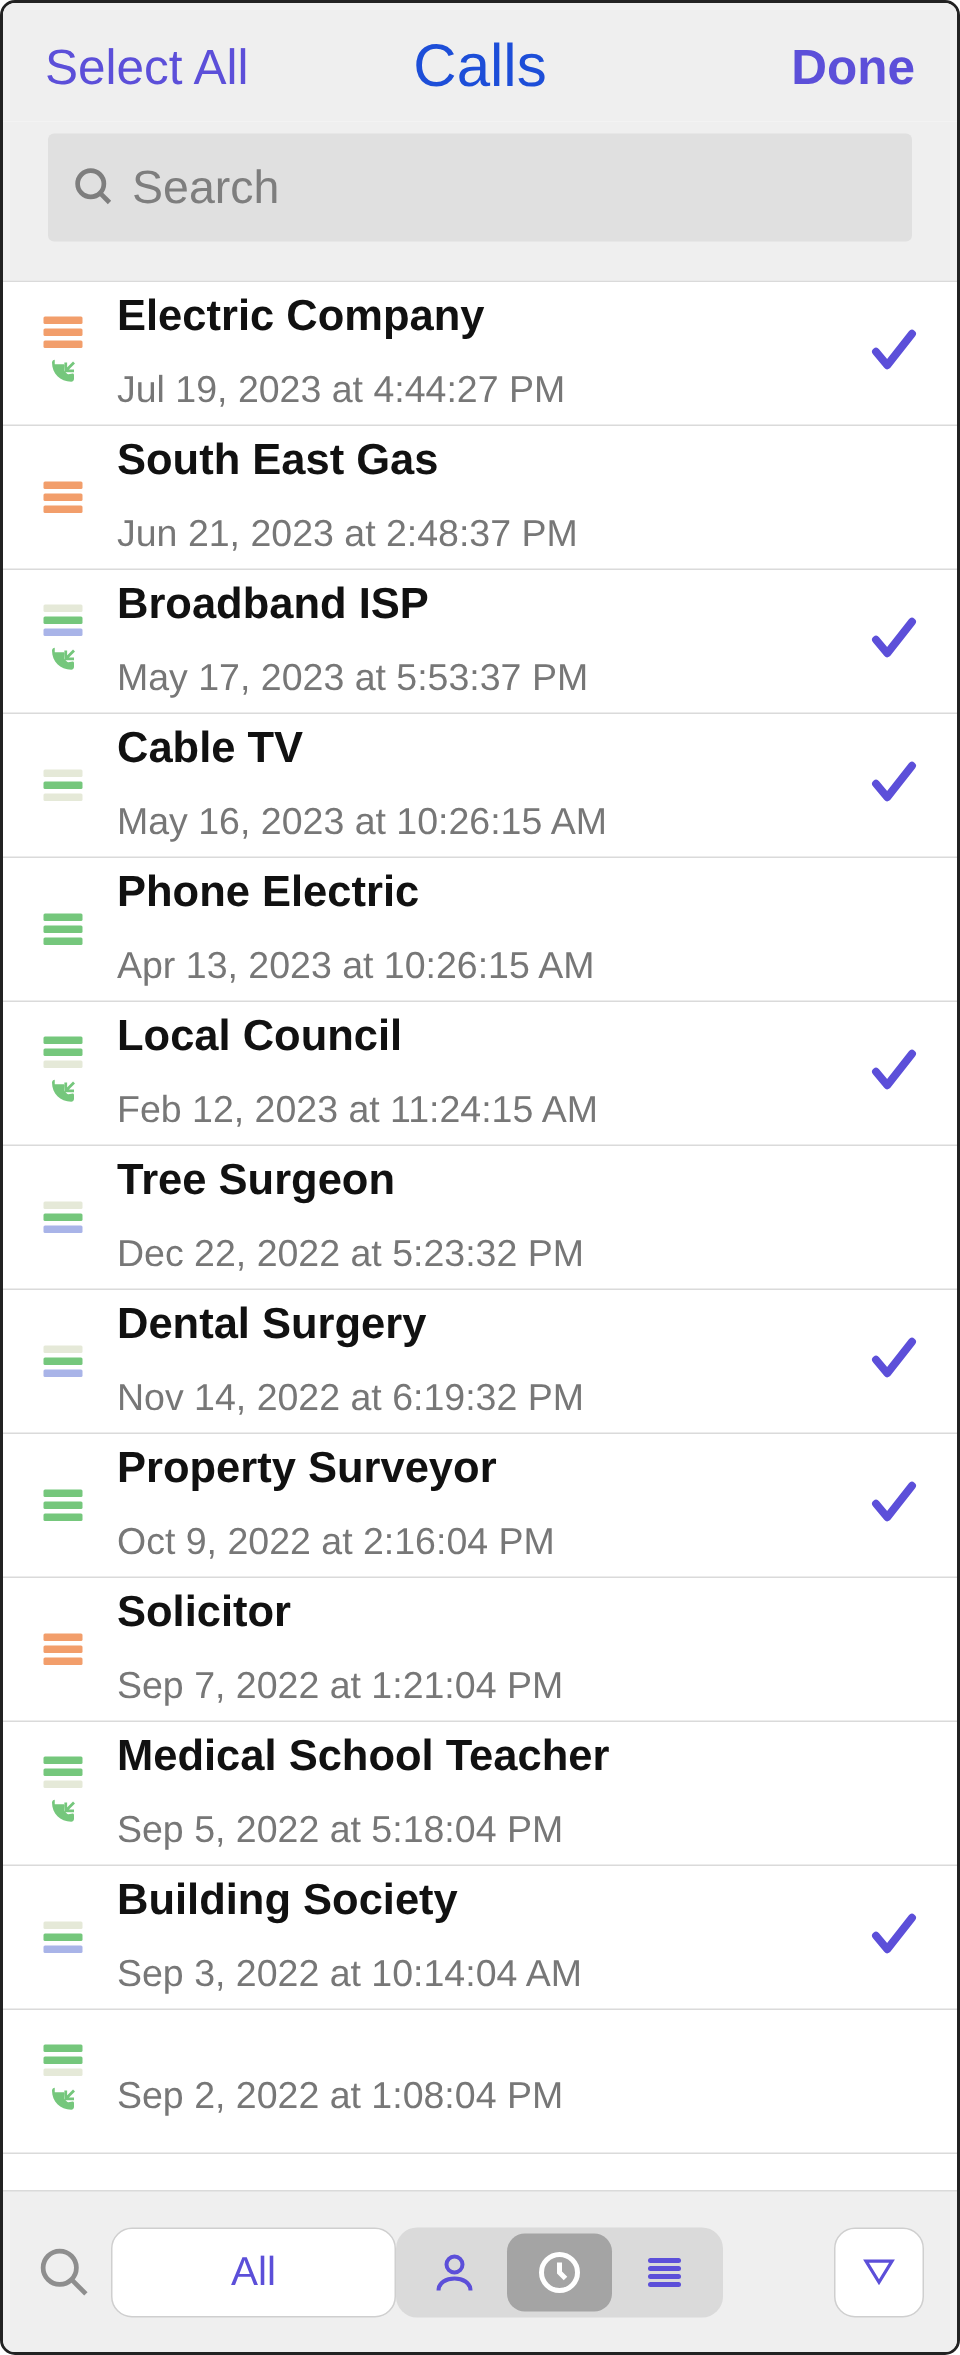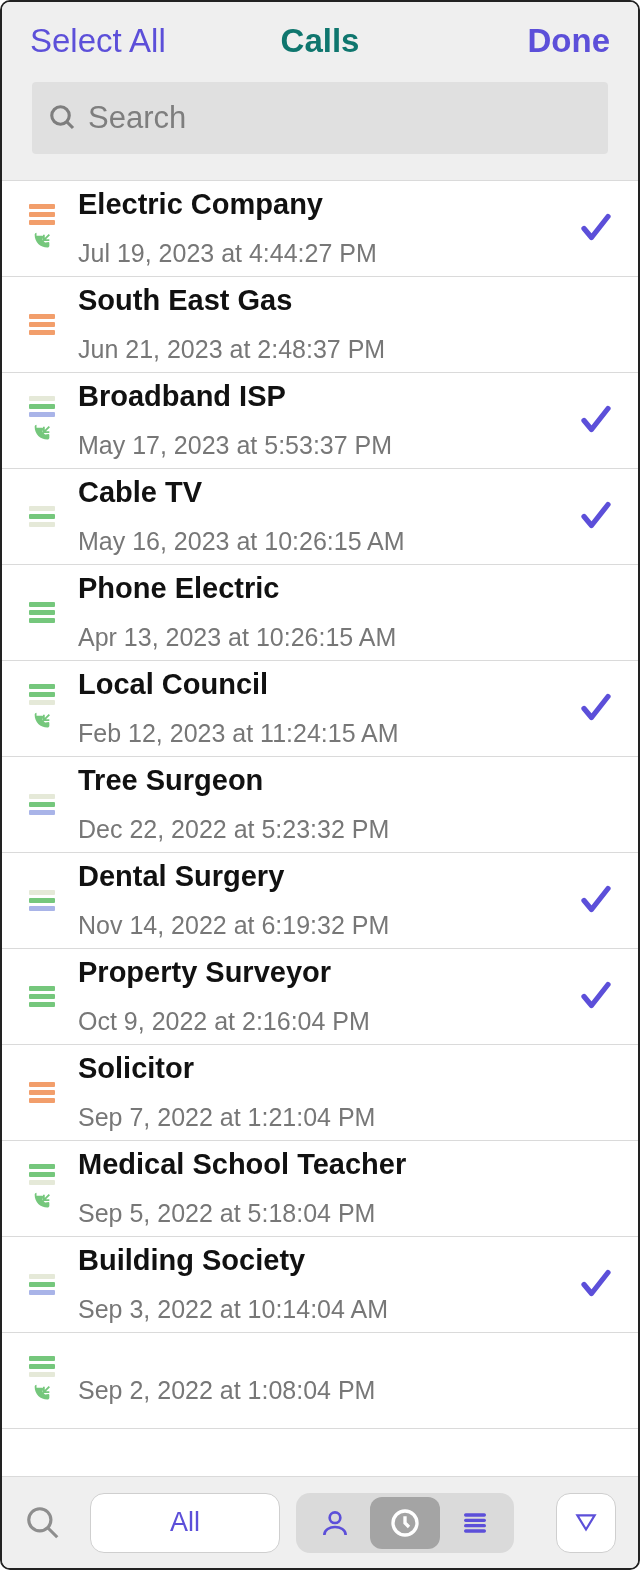--- a/index.html
+++ b/index.html
@@ -33,21 +33,21 @@
   .header {
     background: var(--header-bg);
     padding: 20px 28px 14px 28px;
     display: flex; align-items: center; justify-content: space-between;
   }
   .header .left, .header .right { min-width: 150px; }
   .header .left { text-align: left; }
   .header .right { text-align: right; }
   .header .btn { color: var(--accent); font-size: 33px; font-weight: 400; }
   .header .btn.bold { font-weight: 600; }
-  .header .title { font-size: 33px; font-weight: 700; color: #0f766e; }
+  .header .title { font-size: 40px; font-weight: 400; color: #1d4ed8; }
   
   .search-wrap { background: var(--header-bg); padding: 8px 30px 26px 30px; }
   .search {
     background: var(--search-bg);
     border-radius: 4px;
     height: 72px;
     display: flex; align-items: center;
     padding: 16px 16px;
   }
   .search-icon svg { width: 30px; height: 30px; display: block; }
@@ -92,24 +92,23 @@
   .row .body { flex: 1; min-width: 0; }
   .row .name { font-size: 29px; font-weight: 700; color: #111; line-height: 1.1; }
   .row .date { font-size: 25px; color: var(--date-text); margin-top: 19px; }
   .row .check { width: 46px; text-align: right; }
   .row .check svg { width: 36px; height: 36px; display: inline-block; }
   .row .check { color: var(--accent); }
   
   .toolbar {
     background: var(--toolbar-bg);
     border-top: 1px solid var(--row-sep);
-    height: 92px;
+    height: 108px;
     display: flex; align-items: center;
     padding: 0 22px;
-    gap: 16px;
   }
   .tb-btn {
     height: 60px; display: flex; align-items: center; justify-content: center;
     border-radius: 14px;
     color: var(--accent);
   }
   .tb-search { width: 50px; color: #8E8E8E; justify-content: flex-start;}
   .tb-search svg { width: 38px; height: 38px; }
   .tb-all {
     flex: 0 0 190px;

